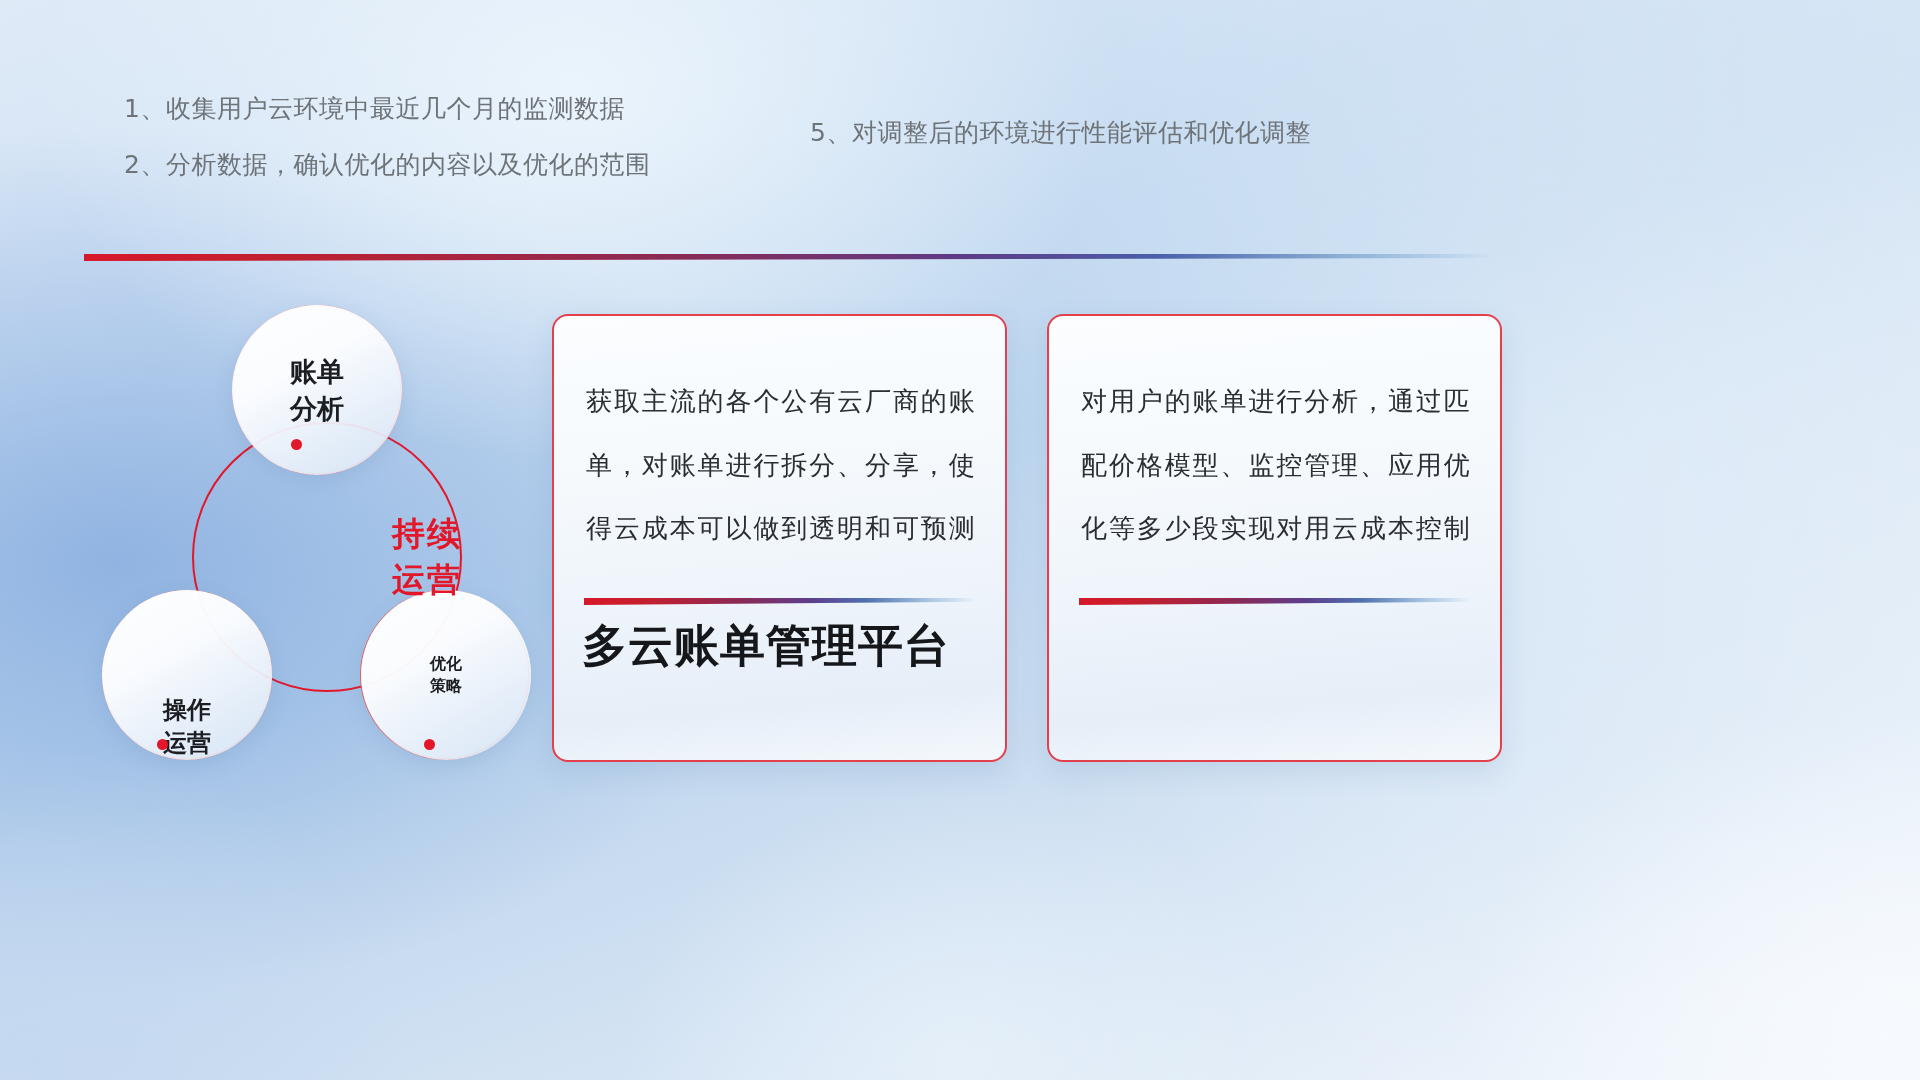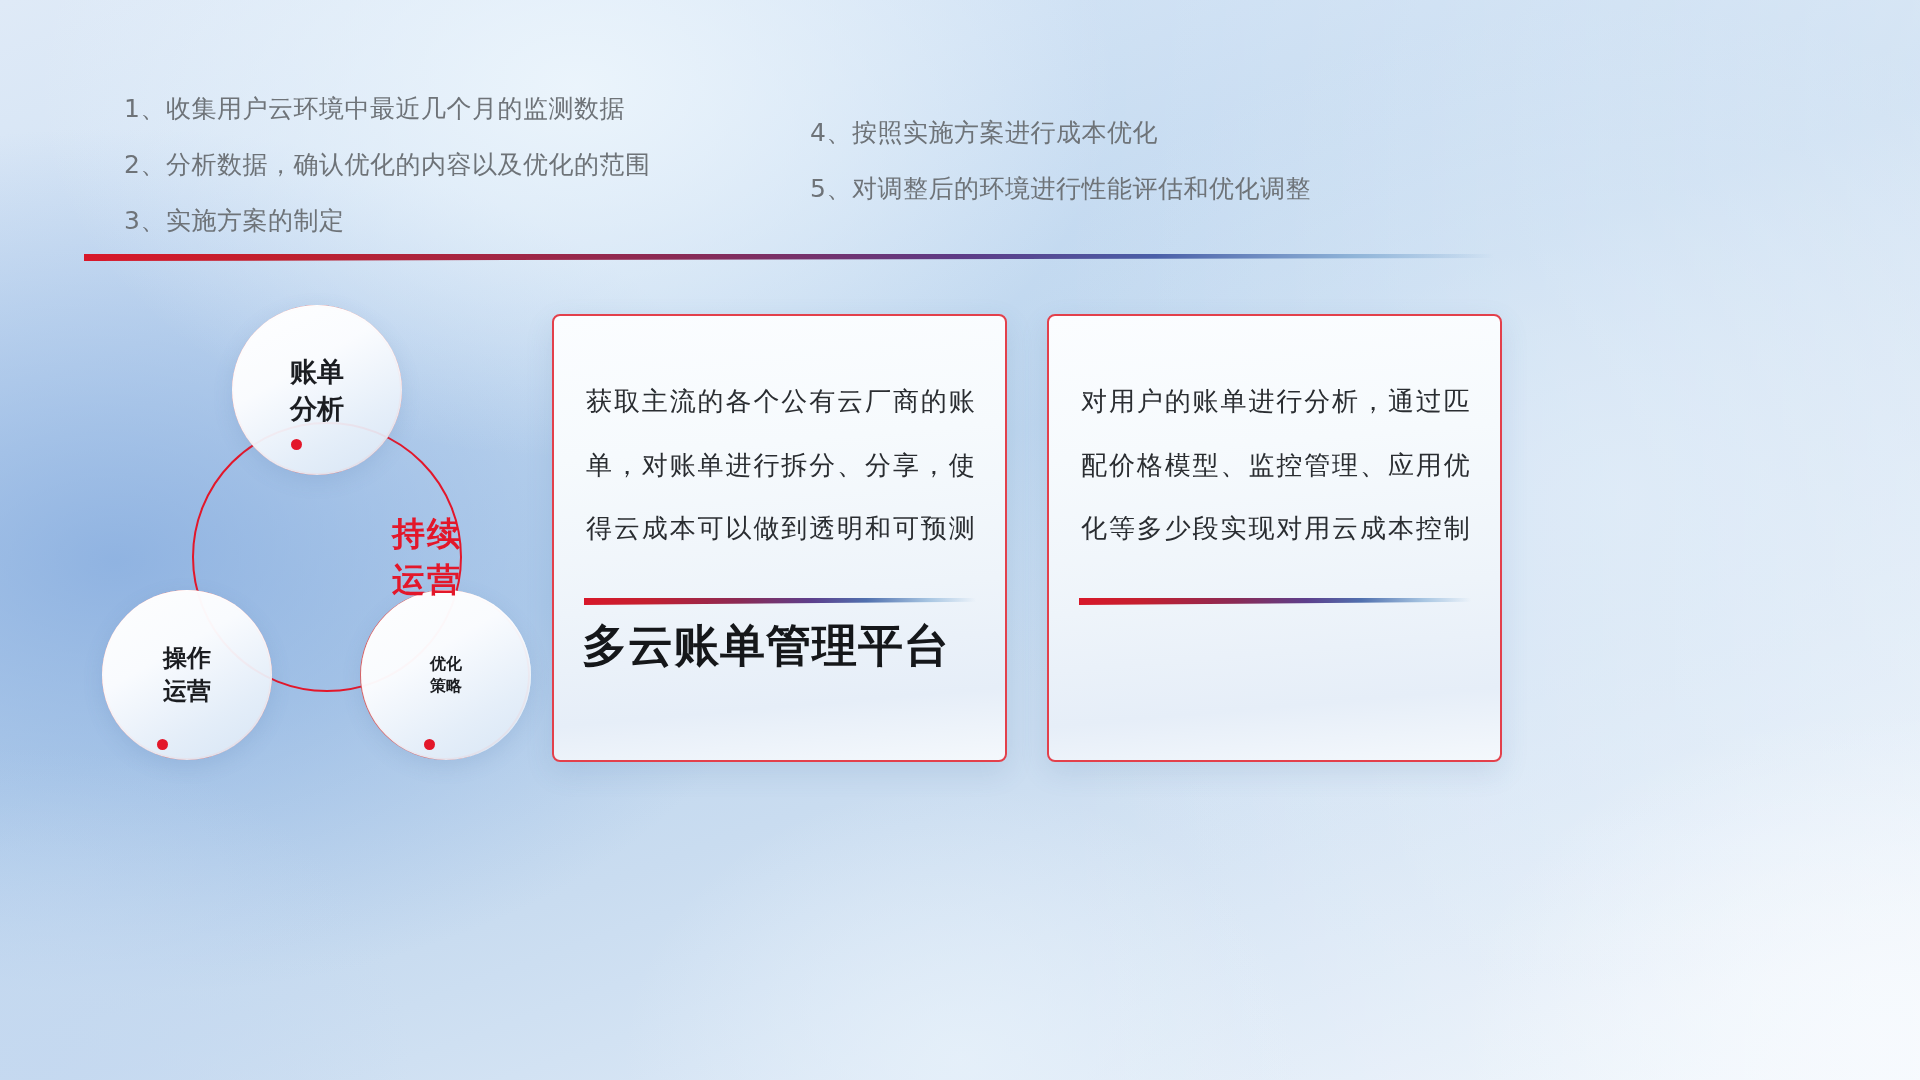--- a/index.html
+++ b/index.html
@@ -56,39 +56,39 @@
     background:
       linear-gradient(150deg, rgba(255,255,255,.99) 0%, rgba(252,253,255,.97) 38%, rgba(233,241,250,.93) 72%, rgba(219,232,246,.90) 100%);
     box-shadow:0 6px 20px rgba(80,120,170,.16), inset 0 1px 2px rgba(255,255,255,.9);
     display:flex;align-items:center;justify-content:center;
     text-align:center;
     color:#1b1d21;font-weight:bold;
     font-family:"DejaVu Sans","Liberation Sans",sans-serif;
     z-index:3;
   }
   .bub-top{left:152px;top:15px;width:170px;height:170px;font-size:27px;line-height:1.38;}
-  .bub-bl{left:22px;top:300px;width:170px;height:170px;font-size:24px;line-height:1.38;}
+  .bub-bl{left:22px;top:300px;width:170px;height:170px;font-size:24px;line-height:1.38;align-items:flex-end;}
   .bub-br{left:281px;top:300px;width:170px;height:170px;font-size:16px;line-height:1.38;}
 
   .center-label{
     position:absolute;left:112px;top:132px;width:270px;height:270px;
     display:flex;align-items:center;justify-content:flex-end;text-align:center;
     color:#e3172a;font-weight:bold;font-size:33px;line-height:1.38;
     letter-spacing:2px;z-index:4;
     font-family:"DejaVu Sans","Liberation Sans",sans-serif;
   }
   .dot{position:absolute;width:11px;height:11px;border-radius:50%;background:#e3172a;z-index:6;}
   .dot-top{left:211px;top:149px;}
   .dot-bl{left:77px;top:449px;}
   .dot-br{left:344px;top:449px;}
 
   
   .card{
     position:absolute;top:314px;width:455px;height:448px;
-    border:2px solid #e3404b;border-radius:8px;
+    border:2px solid #e3404b;border-radius:16px;
     background:linear-gradient(175deg,#fbfdff 0%,#f6fafd 30%,#eef4fa 62%,#e6eef8 85%,#f4f8fc 100%);
     box-shadow:0 10px 28px rgba(70,110,160,.14);
     box-sizing:border-box;
     overflow:hidden;
   }
   #card1{left:552px;}
   #card2{left:1047px;padding-left:48px;}
   .card-body{
     position:absolute;left:32px;right:30px;top:54px;
     font-size:26px;line-height:2.45;color:#2a2d31;letter-spacing:.3px;
@@ -118,24 +118,22 @@
   <div class="bg-layer b5"></div>
   <div class="bg-layer b6"></div>
   <div class="bg-layer b7"></div>
   <div class="bg-layer b8"></div>
 </div>
 
 <div id="list">
   <div class="col col-left">
     <div class="li">1、收集用户云环境中最近几个月的监测数据</div>
     <div class="li">2、分析数据，确认优化的内容以及优化的范围</div>
-    <div class="li">3、实施方案的制定</div>
   </div>
   <div class="col col-right">
-    <div class="li">4、按照实施方案进行成本优化</div>
     <div class="li">5、对调整后的环境进行性能评估和优化调整</div>
   </div>
 </div>
 
 <div id="divider"></div>
 
 <div id="diagram">
   <div class="ring ring-main"></div>
   <div class="ring ring-tl"></div>
   <div class="ring ring-bl"></div>

